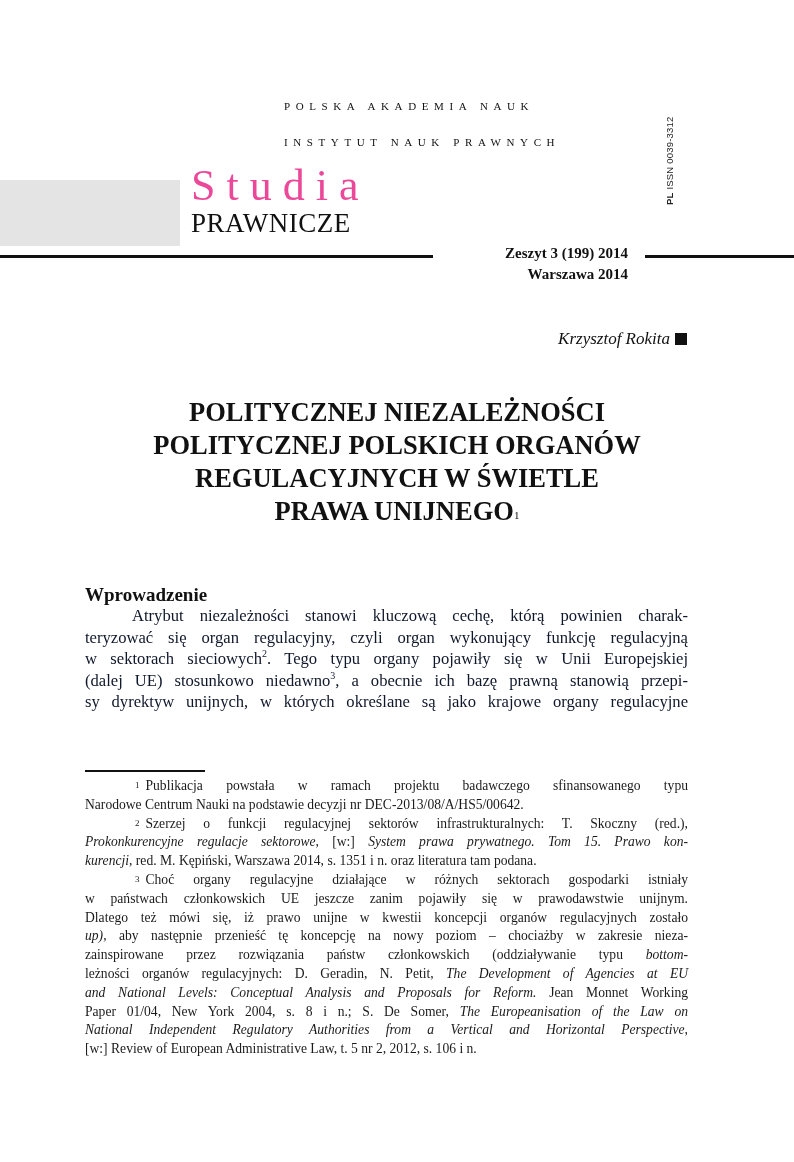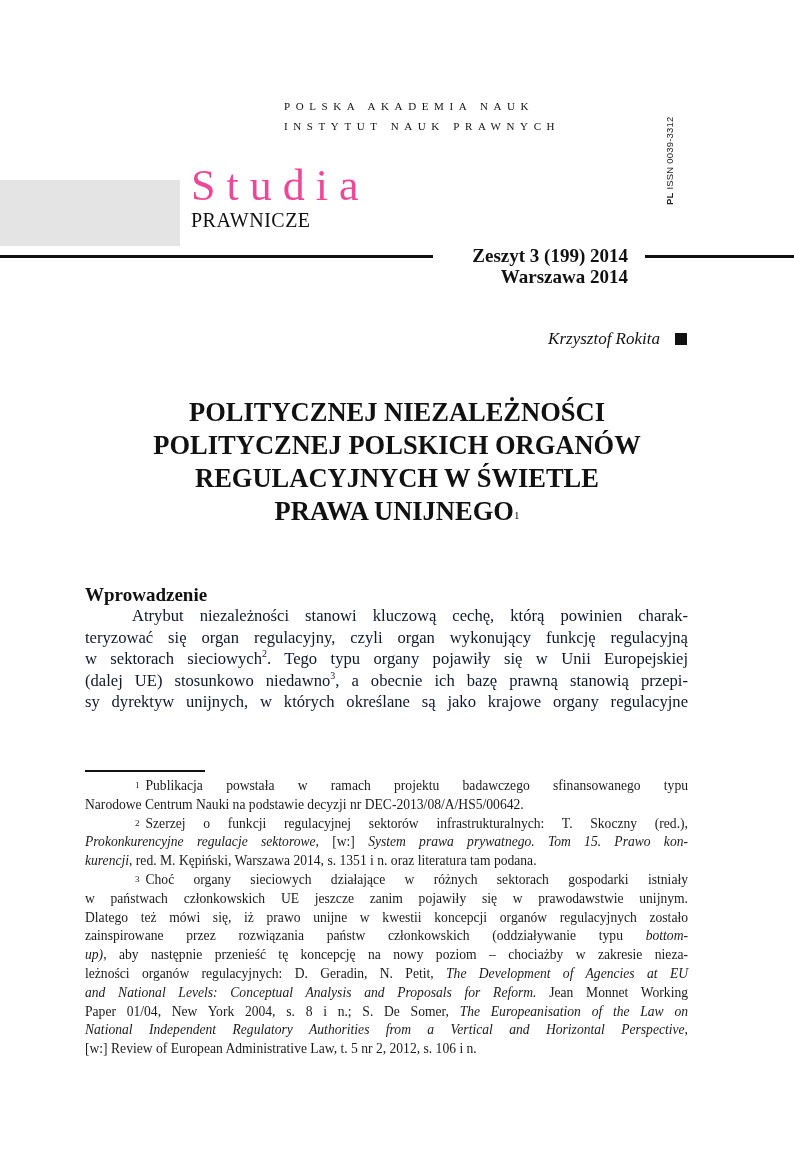--- a/index.html
+++ b/index.html
@@ -20,21 +20,21 @@
     .inst-line {
       position: absolute;
       left: 284px;
       font-family: "Liberation Serif", serif;
       font-size: 11px;
       letter-spacing: 5.6px;
       color: #111;
       white-space: nowrap;
     }
     .inst-1 { top: 100px; }
-    .inst-2 { top: 120px; text-align: right; }
+    .inst-2 { top: 136px; text-align: right; }
 
     
     .issn {
       position: absolute;
       left: 664px;
       top: 205px;
       transform-origin: 0 0;
       transform: rotate(-90deg);
       font-family: "Liberation Sans", sans-serif;
       font-size: 9.5px;
@@ -64,21 +64,21 @@
       letter-spacing: 11px;
       line-height: 1;
       color: #ec4899;
       white-space: nowrap;
     }
     .logo-prawnicze {
       position: absolute;
       left: 191px;
       top: 210px;
       font-family: "Liberation Serif", serif;
-      font-size: 20px;
+      font-size: 27px;
       letter-spacing: 0.5px;
       line-height: 1;
       color: #111;
       white-space: nowrap;
     }
 
     
     .rule-left {
       position: absolute;
       left: 0;
@@ -95,41 +95,41 @@
       height: 3px;
       background: #111;
     }
 
     
     .issue {
       position: absolute;
       right: 166px;
       font-family: "Liberation Serif", serif;
       font-weight: bold;
-      font-size: 19px;
+      font-size: 15px;
       color: #111;
       text-align: right;
       white-space: nowrap;
     }
     .issue-1 { top: 245px; }
     .issue-2 { top: 266px; }
 
     
     .author {
       position: absolute;
       right: 107px;
       top: 329px;
       font-family: "Liberation Serif", serif;
       font-style: italic;
       font-size: 17px;
       color: #111;
       white-space: nowrap;
       display: flex;
       align-items: center;
-      gap: 15px;
+      gap: 5px;
     }
     .author-square {
       display: inline-block;
       width: 12px;
       height: 12px;
       background: #111;
     }
 
     
     .title {
@@ -273,23 +273,23 @@
 
 <div class="footnotes">
 
   <span class="fn-line indent"><span class="fn-num">1</span><span>Publikacja powstała w ramach projektu badawczego sfinansowanego typu</span></span>
   <span class="fn-line last">Narodowe Centrum Nauki na podstawie decyzji nr DEC-2013/08/A/HS5/00642.</span>
 
   <span class="fn-line indent"><span class="fn-num">2</span><span>Szerzej o funkcji regulacyjnej sektorów infrastrukturalnych: T. Skoczny (red.),</span></span>
   <span class="fn-line"><span class="it">Prokonkurencyjne regulacje sektorowe</span><span>, [w:] </span><span class="it">System prawa prywatnego. Tom 15. Prawo kon-</span></span>
   <span class="fn-line last"><span class="it">kurencji</span><span>, red. M. Kępiński, Warszawa 2014, s. 1351 i n. oraz literatura tam podana.</span></span>
 
-  <span class="fn-line indent"><span class="fn-num">3</span><span>Choć organy sieciowych działające w różnych sektorach gospodarki istniały</span></span>
+  <span class="fn-line indent"><span class="fn-num">3</span><span>Choć organy regulacyjne działające w różnych sektorach gospodarki istniały</span></span>
   <span class="fn-line">w państwach członkowskich UE jeszcze zanim pojawiły się w prawodawstwie unijnym.</span>
   <span class="fn-line">Dlatego też mówi się, iż prawo unijne w kwestii koncepcji organów regulacyjnych zostało</span>
+  <span class="fn-line"><span class="it">up)</span><span>, aby następnie przenieść tę koncepcję na nowy poziom – chociażby w zakresie nieza-</span></span>
   <span class="fn-line"><span>zainspirowane przez rozwiązania państw członkowskich (oddziaływanie typu </span><span class="it">bottom-</span></span>
-  <span class="fn-line"><span class="it">up)</span><span>, aby następnie przenieść tę koncepcję na nowy poziom – chociażby w zakresie nieza-</span></span>
   <span class="fn-line"><span>leżności organów regulacyjnych: D. Geradin, N. Petit, </span><span class="it">The Development of Agencies at EU</span></span>
   <span class="fn-line"><span class="it">and National Levels: Conceptual Analysis and Proposals for Reform.</span><span> Jean Monnet Working</span></span>
   <span class="fn-line"><span>Paper 01/04, New York 2004, s. 8 i n.; S. De Somer, </span><span class="it">The Europeanisation of the Law on</span></span>
   <span class="fn-line"><span class="it">National Independent Regulatory Authorities from a Vertical and Horizontal Perspective</span><span>,</span></span>
   <span class="fn-line last">[w:] Review of European Administrative Law, t. 5 nr 2, 2012, s. 106 i n.</span>
 </div>
 
 </body></html>

